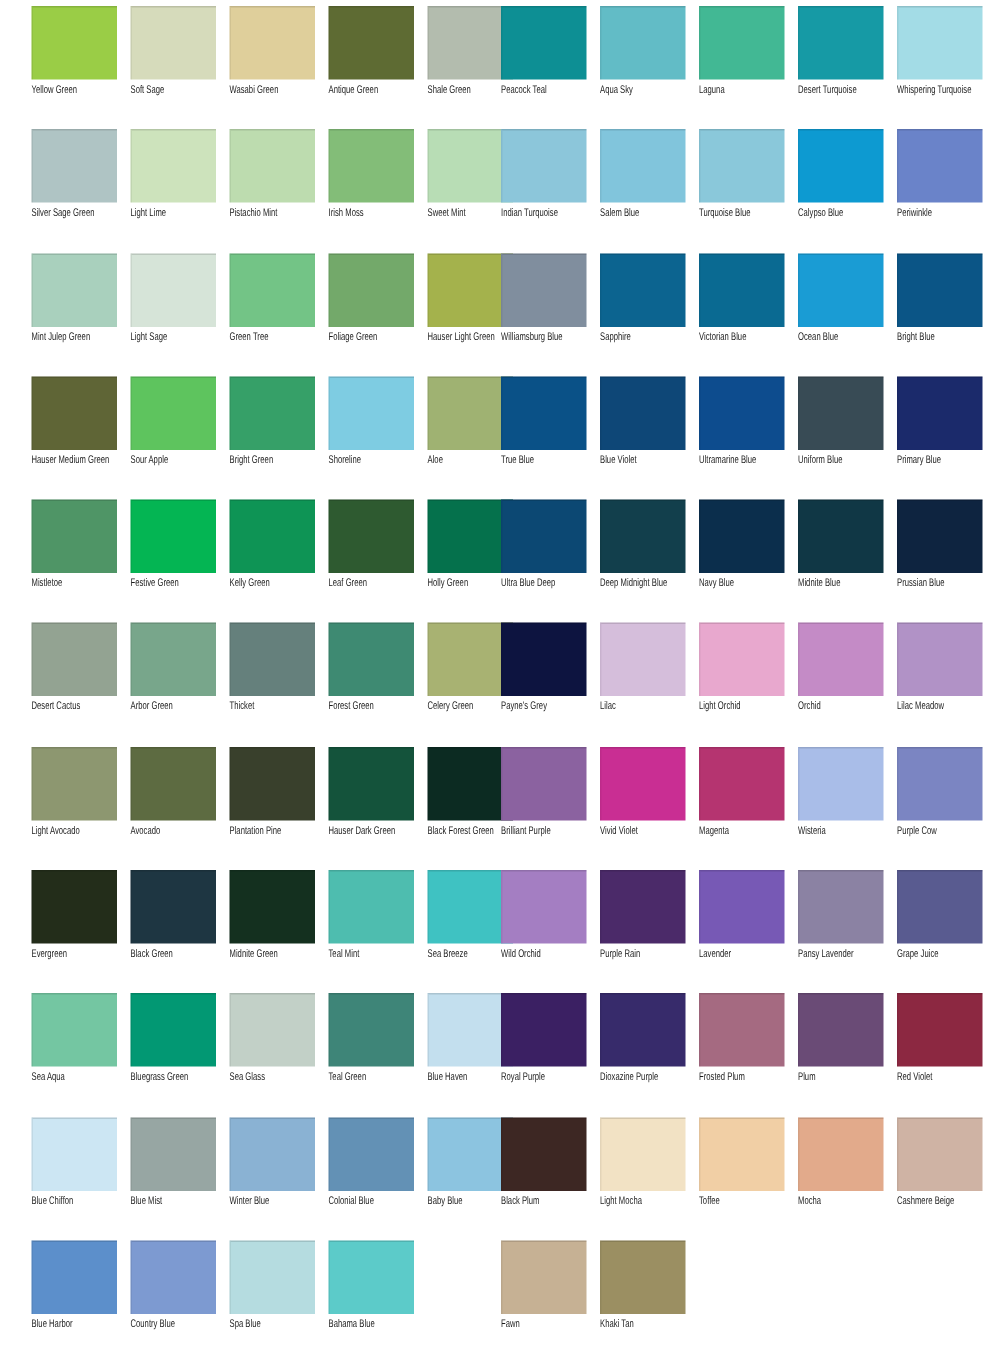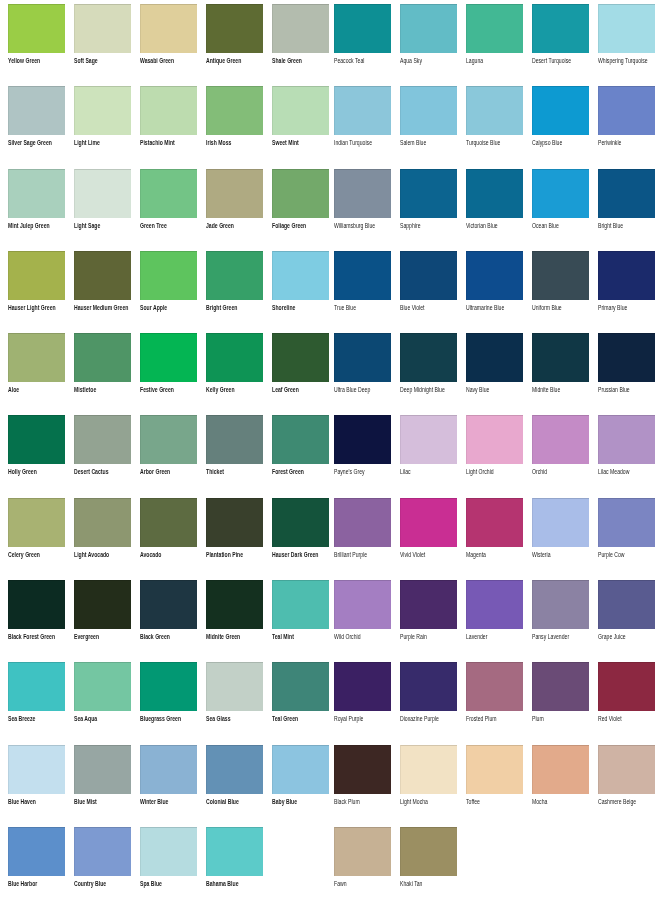--- a/index.html
+++ b/index.html
@@ -19,21 +19,21 @@
     width: 660px;
     height: 900px;
     background: #ffffff;
   }
   .panel {
     position: absolute;
     top: 0;
     width: 330px;
     height: 900px;
   }
-  .panel-left  { left: 3px; font-weight: bold; }
+  .panel-left  { left: 16px; }
   .panel-right { left: 330px; }
 
   .swatch-grid {
     position: absolute;
     left: 5px;
     top: 4px;
     display: grid;
     grid-template-columns: repeat(5, 57px);
     column-gap: 9px;
     row-gap: 0px;
@@ -122,24 +122,20 @@
         </div>
         <div class="swatch-cell">
           <div class="swatch-chip" style="background-color: rgb(214, 228, 216);"></div>
           <div class="swatch-label">Light Sage</div>
         </div>
         <div class="swatch-cell">
           <div class="swatch-chip" style="background-color: rgb(115, 196, 134);"></div>
           <div class="swatch-label">Green Tree</div>
         </div>
         <div class="swatch-cell">
-          <div class="swatch-chip" style="background-color: rgb(175, 170, 130);"></div>
-          <div class="swatch-label">Jade Green</div>
-        </div>
-        <div class="swatch-cell">
           <div class="swatch-chip" style="background-color: rgb(115, 169, 106);"></div>
           <div class="swatch-label">Foliage Green</div>
         </div>
         <div class="swatch-cell">
           <div class="swatch-chip" style="background-color: rgb(164, 178, 76);"></div>
           <div class="swatch-label">Hauser Light Green</div>
         </div>
         <div class="swatch-cell">
           <div class="swatch-chip" style="background-color: rgb(95, 101, 54);"></div>
           <div class="swatch-label">Hauser Medium Green</div>
@@ -252,20 +248,24 @@
           <div class="swatch-chip" style="background-color: rgb(194, 208, 199);"></div>
           <div class="swatch-label">Sea Glass</div>
         </div>
         <div class="swatch-cell">
           <div class="swatch-chip" style="background-color: rgb(62, 133, 120);"></div>
           <div class="swatch-label">Teal Green</div>
         </div>
         <div class="swatch-cell">
           <div class="swatch-chip" style="background-color: rgb(195, 223, 238);"></div>
           <div class="swatch-label">Blue Haven</div>
+        </div>
+        <div class="swatch-cell">
+          <div class="swatch-chip" style="background-color: rgb(204, 230, 243);"></div>
+          <div class="swatch-label">Blue Chiffon</div>
         </div>
         <div class="swatch-cell">
           <div class="swatch-chip" style="background-color: rgb(151, 166, 163);"></div>
           <div class="swatch-label">Blue Mist</div>
         </div>
         <div class="swatch-cell">
           <div class="swatch-chip" style="background-color: rgb(138, 178, 211);"></div>
           <div class="swatch-label">Winter Blue</div>
         </div>
         <div class="swatch-cell">

